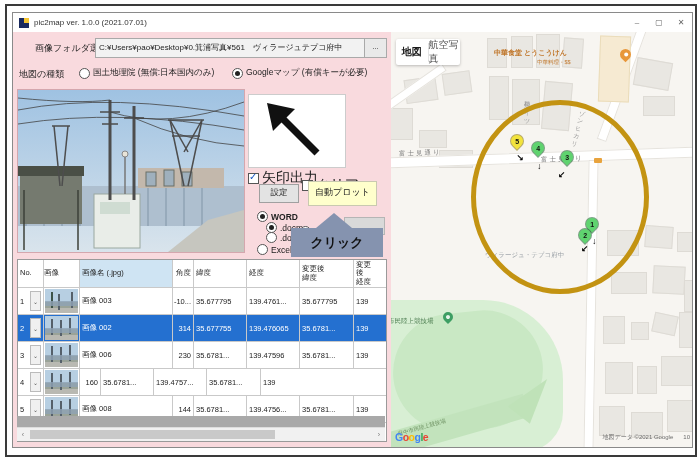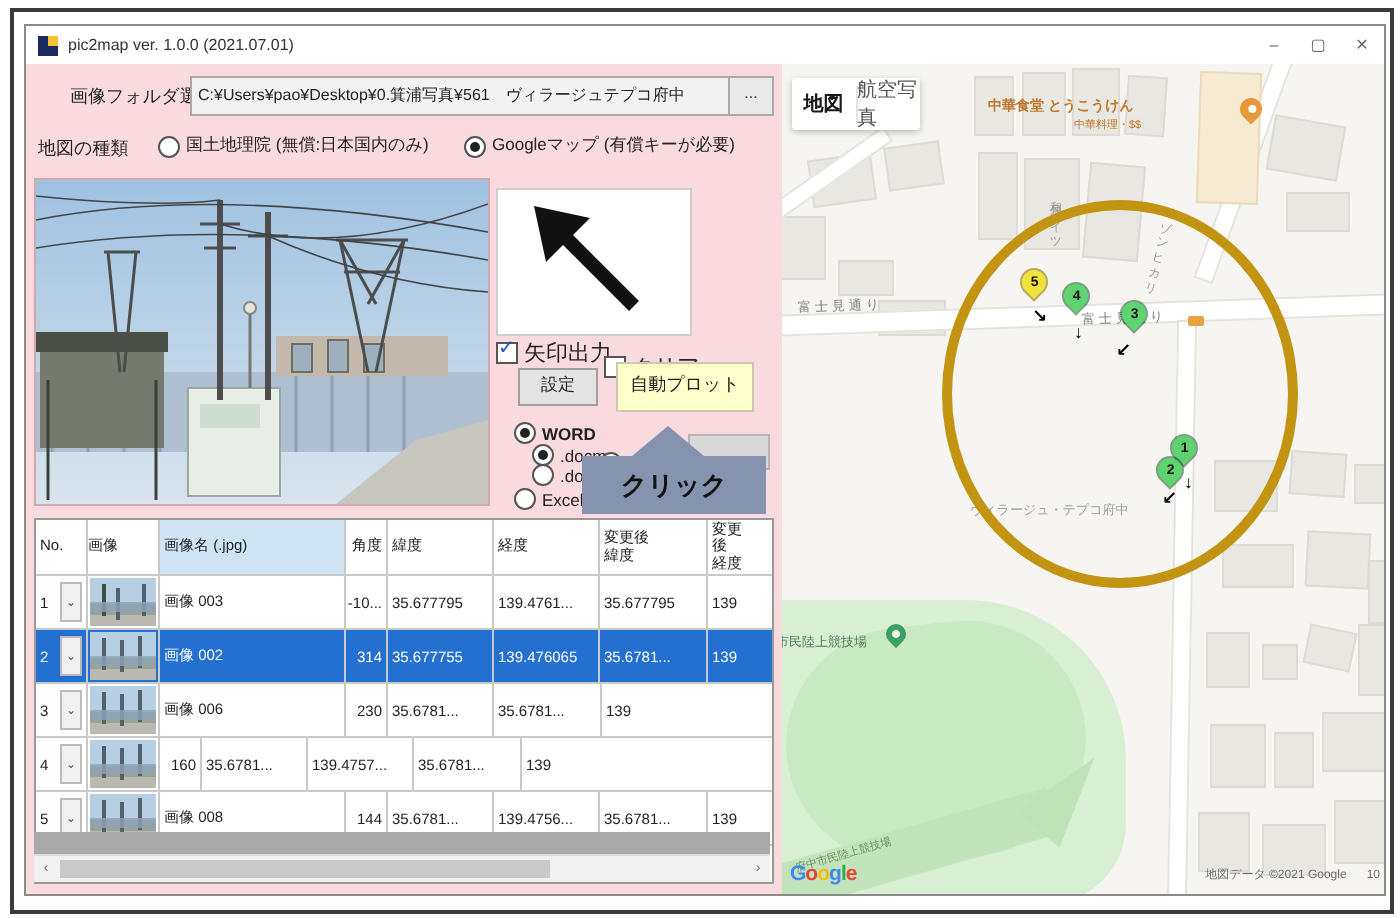--- a/index.html
+++ b/index.html
@@ -18,21 +18,21 @@
   .lbl{position:absolute;font-size:9px;color:#222;white-space:nowrap;}
   #path-box{position:absolute;left:82px;top:6px;width:265px;height:18px;background:#f2f2f2;border:1px solid #a9a9a9;font-size:8px;color:#222;line-height:18px;padding:0 3px;white-space:nowrap;overflow:hidden;}
   #browse-btn{position:absolute;left:351px;top:6px;width:21px;height:18px;background:#e9e9e9;border:1px solid #a9a9a9;font-size:8px;text-align:center;line-height:16px;color:#333;}
   .radio{position:absolute;display:flex;align-items:center;}
   .rdot{width:9px;height:9px;border:1px solid #555;border-radius:50%;background:#fff;margin-right:3px;position:relative;flex:0 0 auto;}
   .radio.sel .rdot:after{content:"";position:absolute;left:2px;top:2px;width:5px;height:5px;border-radius:50%;background:#222;}
   .radio .rtext{font-size:8.5px;color:#222;white-space:nowrap;}
   .check{position:absolute;display:flex;align-items:center;}
   .cbox{width:9px;height:9px;border:1px solid #555;background:#fff;margin-right:3px;position:relative;flex:0 0 auto;}
   .check.on .cbox:after{content:"✓";position:absolute;left:0px;top:-3px;font-size:10px;color:#1a56c4;font-weight:bold;}
-  .check .ctext{font-size:11px;color:#222;white-space:nowrap;}
+  .check .ctext{font-size:14px;color:#222;white-space:nowrap;}
   #photo{position:absolute;left:4px;top:57px;width:226px;height:162px;border:1px solid #d4a7ae;background:#bcd2e4;}
   #arrow-box{position:absolute;left:235px;top:62px;width:96px;height:72px;background:#fff;border:1px solid #ccc;}
   #settings-btn{position:absolute;left:246px;top:152px;width:38px;height:17px;background:#e3e3e3;border:1px solid #a0a0a0;font-size:8.5px;text-align:center;line-height:15px;color:#222;}
   #autoplot-btn{position:absolute;left:295px;top:149px;width:67px;height:23px;background:#ffffcc;border:1px solid #c9c9b0;font-size:9px;text-align:center;line-height:21px;color:#222;}
   #hidden-btn{position:absolute;left:331px;top:185px;width:39px;height:16px;background:#d9d9d9;border:1px solid #b5b5b5;}
   #callout-body{position:absolute;left:278px;top:196px;width:92px;height:29px;background:#8593af;display:flex;align-items:center;justify-content:center;font-size:13px;font-weight:bold;color:#111;z-index:6;}
   #callout-tri{position:absolute;left:303px;top:181px;width:0;height:0;border-left:18px solid transparent;border-right:18px solid transparent;border-bottom:15px solid #8593af;z-index:6;}
   
   #tbl{position:absolute;left:4px;top:227px;width:368px;height:181px;background:#fff;border:1px solid #9a9a9a;overflow:hidden;font-size:7.5px;color:#222;}
   .trow{display:flex;width:420px;border-bottom:1px solid #c9c9c9;}
@@ -284,20 +284,21 @@
         <div class="tc c-no">
               <span>3</span>
               <span class="ddown">⌄</span>
             </div>
         <div class="tc c-img">
               <div class="thumb t3"></div>
             </div>
         <div class="tc c-name">画像 006</div>
         <div class="tc c-ang">230</div>
         <div class="tc c-lat">35.6781...</div>
+        <div class="tc c-lng">139.47596</div>
         <div class="tc c-lat2">35.6781...</div>
         <div class="tc c-lng2">139</div>
       </div>
 
       <div class="trow body">
         <div class="tc c-no">
               <span>4</span>
               <span class="ddown">⌄</span>
             </div>
         <div class="tc c-img">

